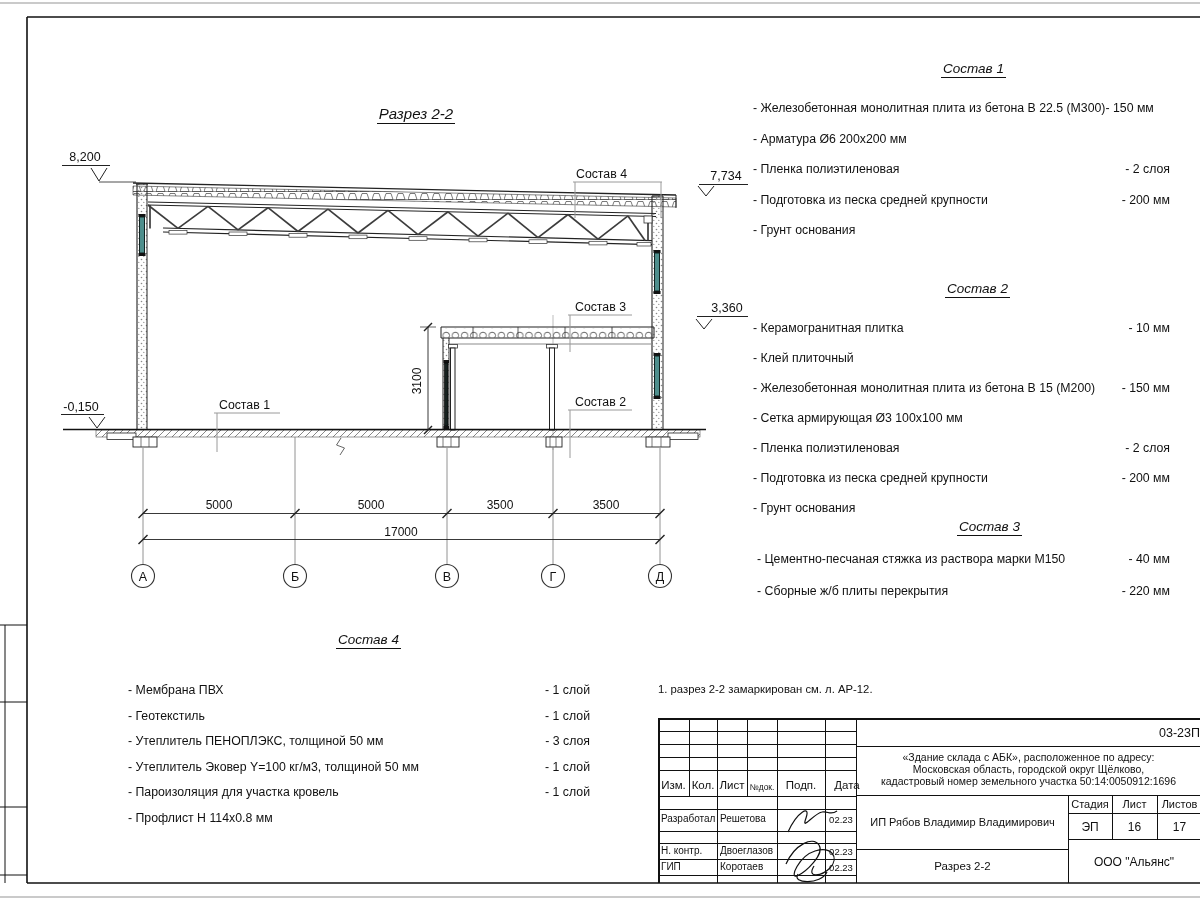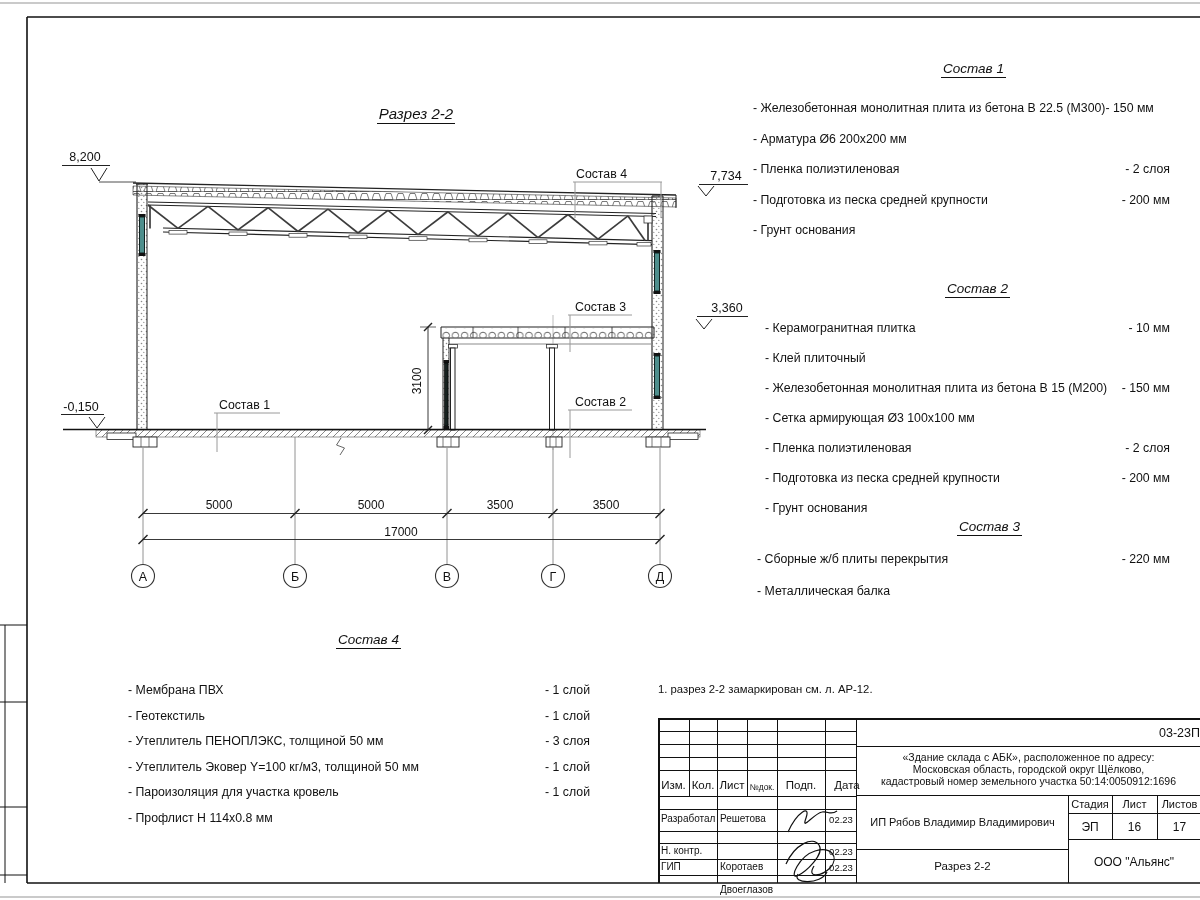--- a/index.html
+++ b/index.html
@@ -10,21 +10,21 @@
   
   .dtitle{font-style:italic;font-size:15px;white-space:nowrap;}
   .dtitle span{border-bottom:1.2px solid #111;padding:0 2px 1px 2px;}
   .lhead{font-style:italic;font-size:13.5px;white-space:nowrap;}
   .lhead span{border-bottom:1px solid #111;padding:0 2px 1px 2px;}
   
   .clist{position:absolute;font-size:12.3px;}
   .clist .li{position:relative;white-space:nowrap;}
   .clist .v{position:absolute;right:0;top:0;}
   .s30 .li{height:30.5px;line-height:30.5px;}
-  .s30b .li{height:30px;line-height:30px;margin-left:12px;}
+  .s30b .li{height:30px;line-height:30px;}
   .s31 .li{height:31.5px;line-height:31.5px;}
   .s26 .li{height:25.5px;line-height:25.5px;}
   .note{font-size:11.3px;white-space:nowrap;}
   .ln{position:absolute;background:#111;}
   .tbt{position:absolute;font-size:11.5px;white-space:nowrap;}
   .cen{text-align:center;}
 </style>
 </head>
 <body>
 
@@ -301,22 +301,22 @@
   <div class="li"><span>- Клей плиточный</span><span class="v"></span></div>
   <div class="li"><span>- Железобетонная  монолитная плита из бетона В 15 (М200)</span><span class="v">- 150 мм</span></div>
   <div class="li"><span>- Сетка армирующая Ø3 100х100 мм</span><span class="v"></span></div>
   <div class="li"><span>- Пленка полиэтиленовая</span><span class="v">-  2 слоя</span></div>
   <div class="li"><span>- Подготовка из песка средней  крупности</span><span class="v">- 200 мм</span></div>
   <div class="li"><span>- Грунт основания</span><span class="v"></span></div>
 </div>
 
 <div class="abs lhead" style="left:957px;top:519px;"><span>Состав 3</span></div>
 <div class="clist s31" style="left:757px;top:544px;width:413px;">
+  <div class="li"><span>- Цементно-песчаная стяжка  из раствора марки М150</span><span class="v">- 40 мм</span></div>
   <div class="li"><span>- Сборные ж/б плиты перекрытия</span><span class="v">- 220 мм</span></div>
-  <div class="li"><span>- Металлическая  балка</span><span class="v"></span></div>
 </div>
 
 <div class="abs lhead" style="left:336px;top:632px;"><span>Состав 4</span></div>
 <div class="clist s26" style="left:128px;top:678px;width:462px;">
   <div class="li"><span>- Мембрана ПВХ</span><span class="v">- 1 слой</span></div>
   <div class="li"><span>- Геотекстиль</span><span class="v">- 1 слой</span></div>
   <div class="li"><span>- Утеплитель ПЕНОПЛЭКС, толщиной 50 мм</span><span class="v">- 3 слоя</span></div>
   <div class="li"><span>- Утеплитель Эковер Y=100 кг/м3, толщиной 50 мм</span><span class="v">- 1 слой</span></div>
   <div class="li"><span>- Пароизоляция для участка кровель</span><span class="v">- 1 слой</span></div>
   <div class="li"><span>- Профлист Н 114х0.8 мм</span><span class="v"></span></div>
@@ -360,21 +360,21 @@
   <div class="tbt cen" style="left:689px;top:779px;width:28px;">Кол.</div>
   <div class="tbt cen" style="left:717px;top:779px;width:30px;">Лист</div>
   <div class="tbt cen" style="left:747px;top:782px;width:30px;font-size:8.5px;">№док.</div>
   <div class="tbt cen" style="left:777px;top:779px;width:48px;">Подп.</div>
   <div class="tbt cen" style="left:825px;top:779px;width:44px;">Дата</div>
 
   <div class="tbt" style="left:661px;top:813px;font-size:10px;">Разработал</div>
   <div class="tbt" style="left:720px;top:813px;font-size:10px;">Решетова</div>
   <div class="tbt cen" style="left:825px;top:814px;width:32px;font-size:9.5px;">02.23</div>
   <div class="tbt" style="left:661px;top:845px;font-size:10px;">Н. контр.</div>
-  <div class="tbt" style="left:720px;top:845px;font-size:10px;margin-top:39px;">Двоеглазов</div>
+  <div class="tbt" style="left:720px;top:845px;font-size:10px;">Двоеглазов</div>
   <div class="tbt cen" style="left:825px;top:846px;width:32px;font-size:9.5px;">02.23</div>
   <div class="tbt" style="left:661px;top:861px;font-size:10px;">ГИП</div>
   <div class="tbt" style="left:720px;top:861px;font-size:10px;">Коротаев</div>
   <div class="tbt cen" style="left:825px;top:862px;width:32px;font-size:9.5px;">02.23</div>
 
   <div class="tbt cen" style="left:857px;top:726px;width:343px;font-size:12.5px;text-align:right;">03-23П</div>
   <div class="tbt cen" style="left:859px;top:751px;width:339px;font-size:10.5px;">«Здание склада с АБК», расположенное по адресу:</div>
   <div class="tbt cen" style="left:859px;top:763px;width:339px;font-size:10.5px;">Московская область, городской округ Щёлково,</div>
   <div class="tbt cen" style="left:859px;top:775px;width:339px;font-size:10.5px;">кадастровый номер земельного участка 50:14:0050912:1696</div>
   <div class="tbt cen" style="left:857px;top:816px;width:211px;font-size:11px;">ИП Рябов Владимир Владимирович</div>

